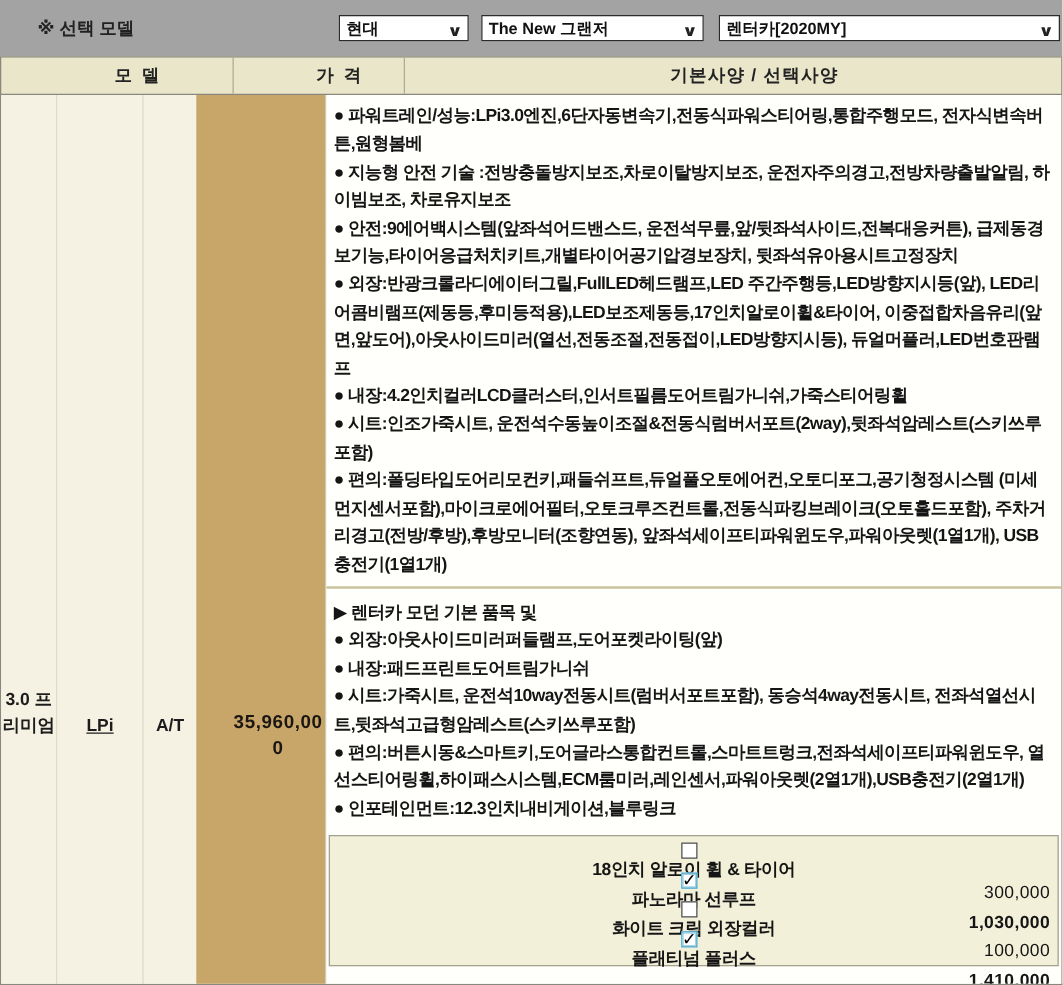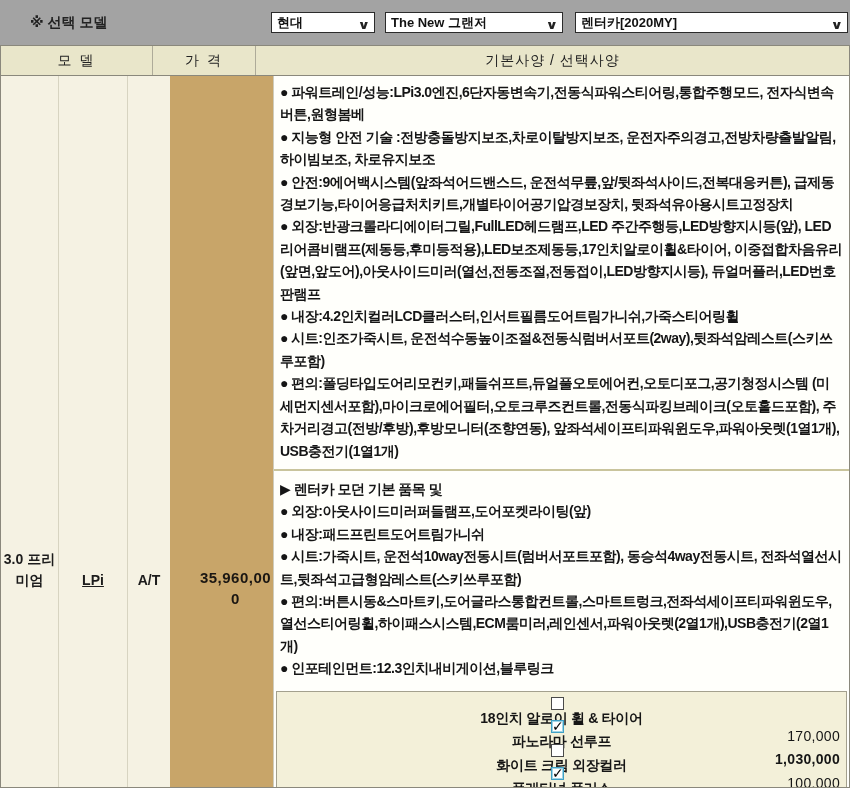--- a/index.html
+++ b/index.html
@@ -22,33 +22,33 @@
   .dd2 { left:385px; width:178px; }
   .dd3 { left:575px; width:273px; }
   .dd .chev { margin-left:auto; font-size:12px; font-weight:bold; color:#222; transform:scaleX(1.3); }
 
   
   .thead {
     position:absolute; left:0; top:45px; width:850px; height:31px;
     background:#e9e6ca; border:1px solid #8a887c; display:flex;
   }
   .th { display:flex; align-items:center; justify-content:center;
-        font-size:14px; font-weight:normal; letter-spacing:2px; color:#222; }
+        font-size:14px; font-weight:bold; letter-spacing:2px; color:#222;margin-left:34px; }
   .th-model { width:152px; border-right:1px solid #aeab99; }
   .th-price { width:103px; border-right:1px solid #aeab99;text-align:right; }
   .th-spec  { flex:1; letter-spacing:1px; }
 
   
   .tbody {
     position:absolute; left:0; top:76px; width:850px; height:712px;
     border-left:1px solid #8a887c; border-right:1px solid #8a887c; border-bottom:1px solid #8a887c;
     display:flex; background:#fffffb;
   }
   .col { position:relative; height:100%; }
-  .col-trim  { width:58px;  background:#f5f2e3; border-right:1px solid #d7d4c1; }
+  .col-trim  { width:45px;  background:#f5f2e3; border-right:1px solid #d7d4c1; }
   .col-fuel  { width:69px;  background:#f5f2e3; border-right:1px solid #d7d4c1; }
   .col-trans { width:42px;  background:#f5f2e3; }
   .col-price { width:103px; background:#c8a569; }
   .col-content { flex:1; background:#fffffb; border-left:1px solid #cfccbc; overflow:hidden; }
 
   .cellv { position:absolute; left:0; width:100%; text-align:center;
            font-size:14px; font-weight:bold; line-height:21px; word-break:break-all; color:#1c1c1c; }
   .col-trim  .cellv { top:473px; }
   .col-fuel  .cellv { top:494px;text-decoration:underline; }
   .col-trans .cellv { top:494px; }
@@ -157,21 +157,21 @@
 
           <div class="spec-line">● 인포테인먼트:12.3인치내비게이션,블루링크</div>
         </div>
     </div>
 
     <div class="options-panel">
 
         <div class="opt-row">
           <span class="opt-box"></span>
           <span class="opt-label">18인치 알로이 휠 &amp; 타이어</span>
-          <span class="opt-price">170,000</span>
+          <span class="opt-price">300,000</span>
         </div>
 
 
         <div class="opt-row">
           <span class="opt-box checked"></span>
           <span class="opt-label">파노라마 선루프</span>
           <span class="opt-price bold">1,030,000</span>
         </div>
 
         <div class="opt-row">

